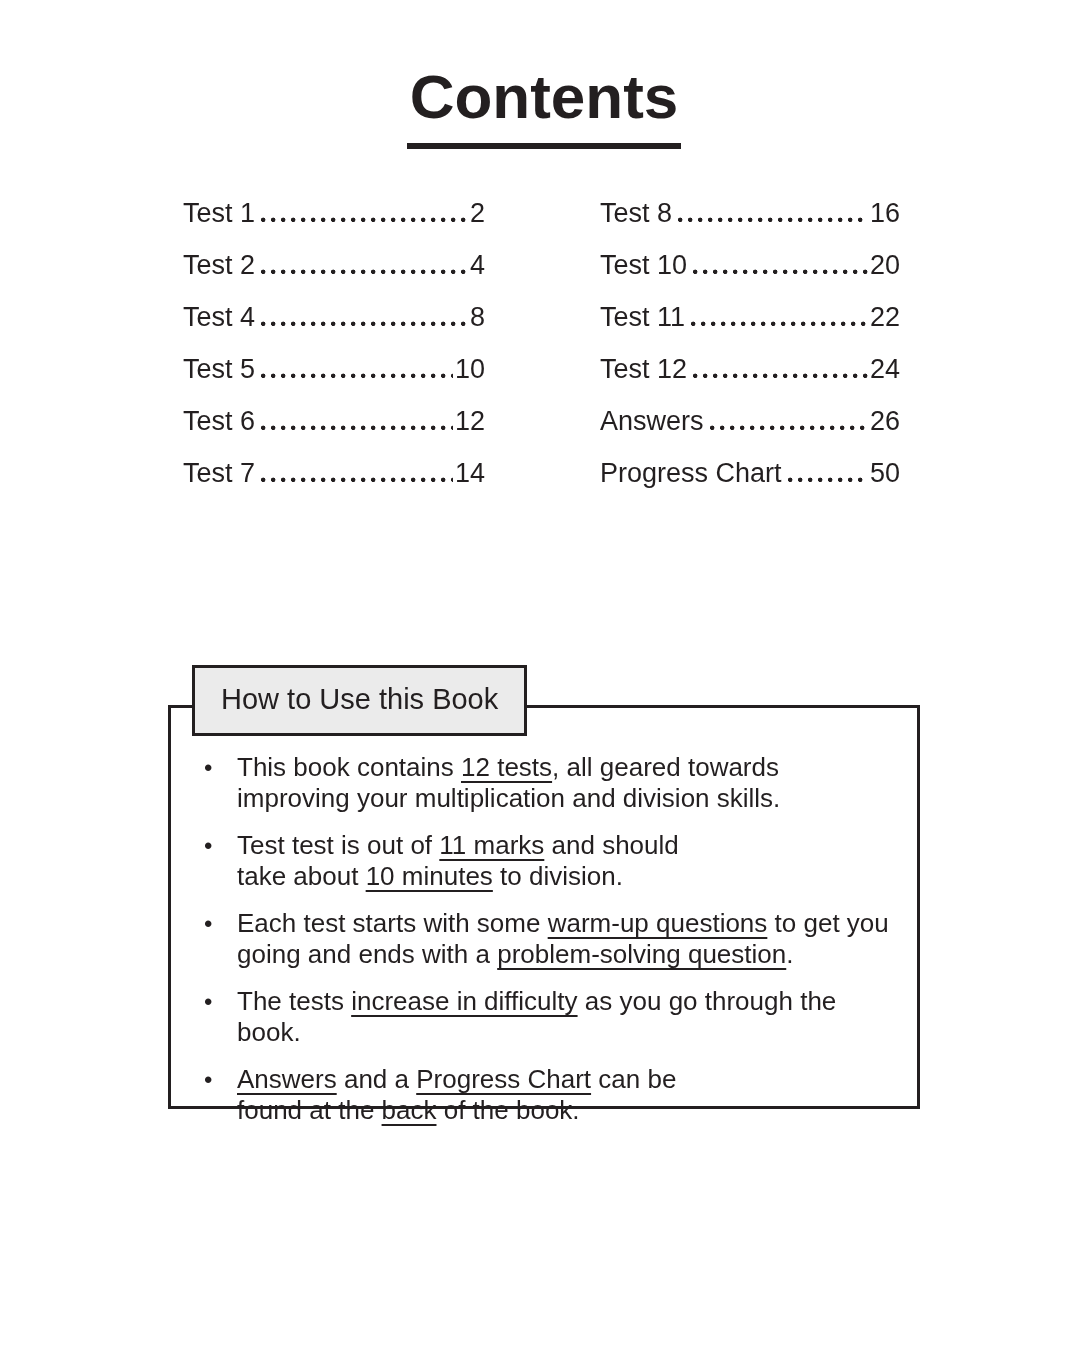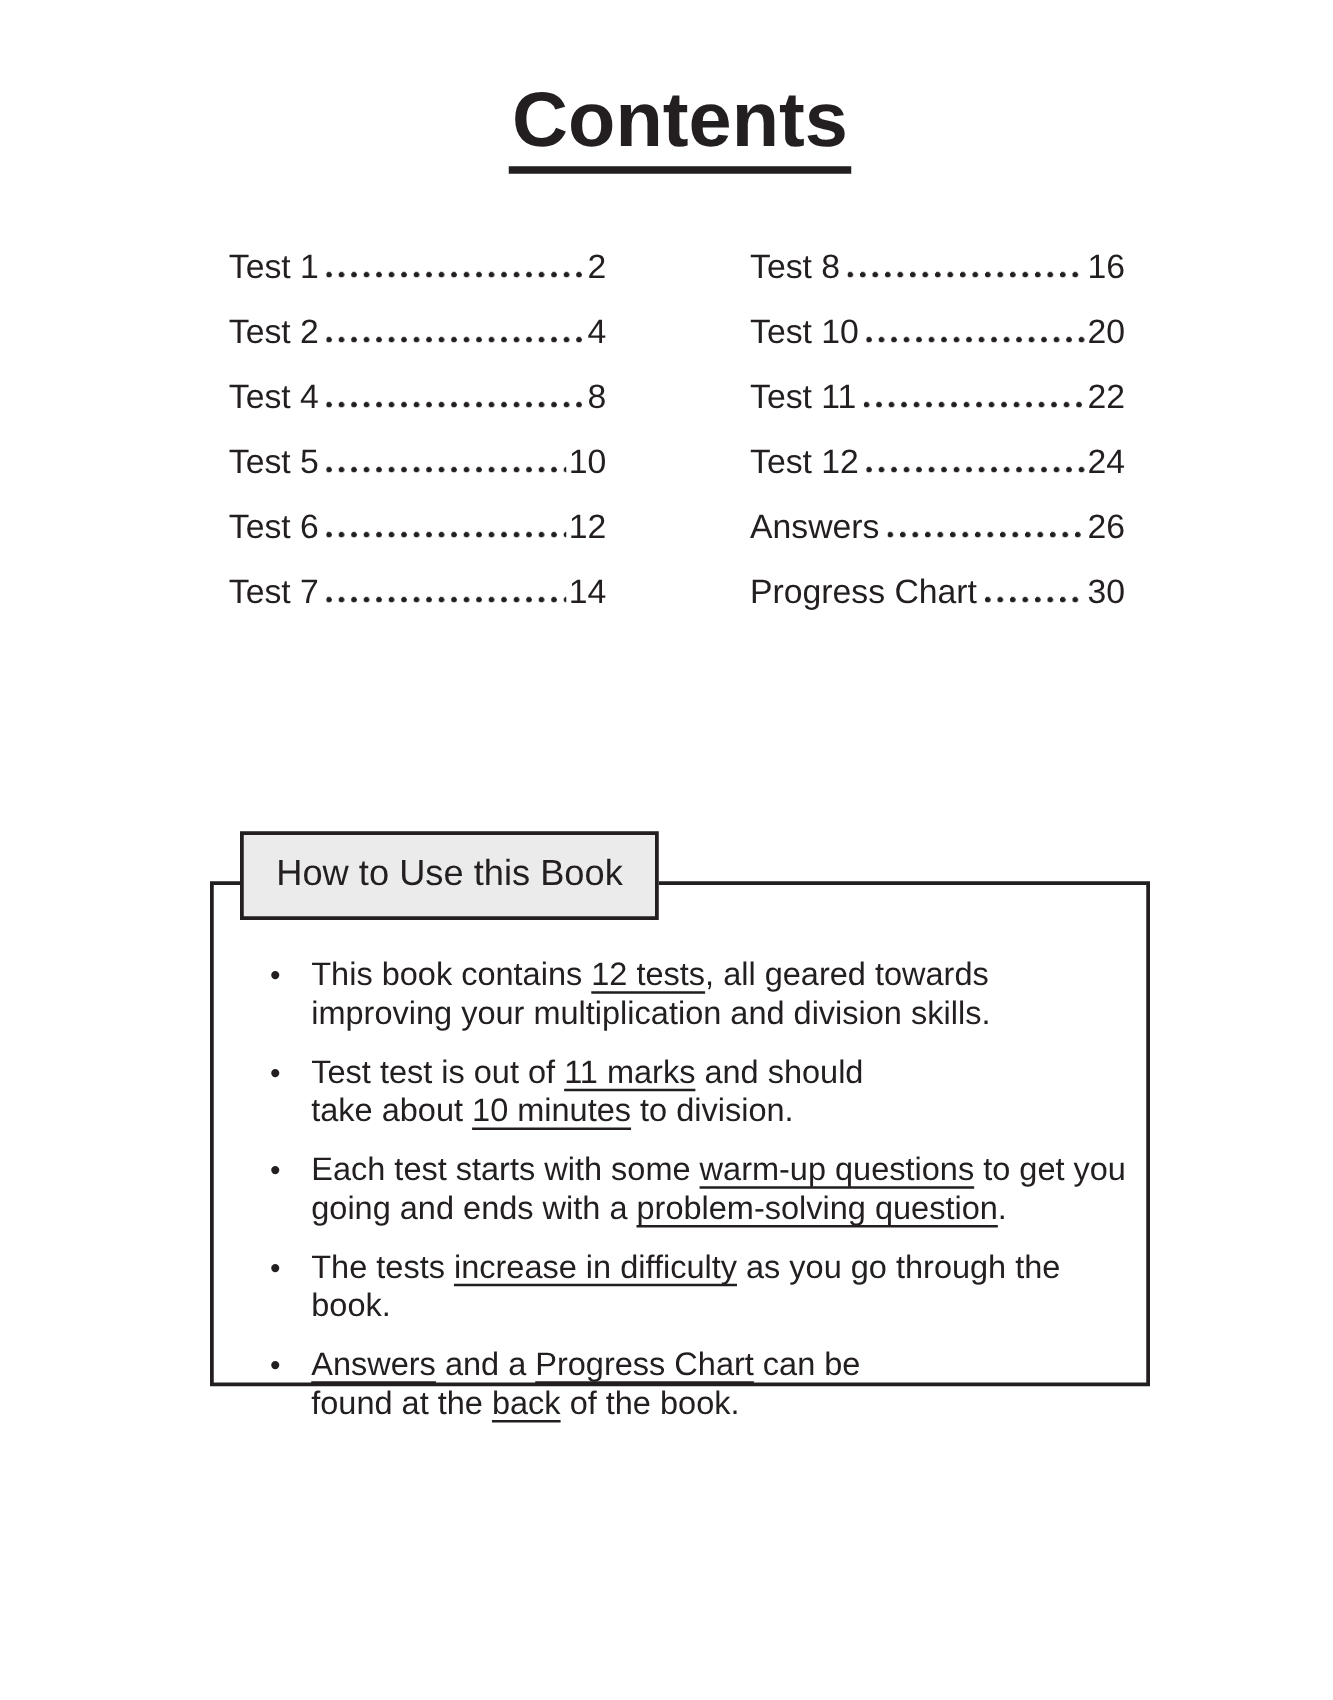--- a/index.html
+++ b/index.html
@@ -29,21 +29,21 @@
     text-align: center;
   }
   .title-text {
     display: inline-block;
     margin-left: 22px;
     font-size: 62px;
     line-height: 66px;
     font-weight: bold;
     letter-spacing: 0px;
     border-bottom: 6px solid var(--text);
-    padding: 0 3px 3px 3px;
+    padding: 0 3px 13px 3px;
   }
 
   
   .toc {
     position: absolute;
     top: 200px;
     left: 183px;
     width: 717px;
     display: flex;
   }
@@ -91,21 +91,21 @@
     font-size: 29px;
     line-height: 29px;
     font-weight: normal;
     padding: 17px 26px 19px 26px;
     white-space: nowrap;
   }
   .bullets {
     position: absolute;
     left: 0;
     top: 40px;
-    margin: 16px;
+    margin: 4px;
     padding: 0 20px 0 29px;
     list-style: none;
     width: 100%;
   }
   .bullet-item {
     display: flex;
     margin: 0 0 16px 0;
     font-size: 26px;
     line-height: 31px;
   }
@@ -186,21 +186,21 @@
           <span class="toc-page">24</span>
         </div>
         <div class="toc-row gap-before">
           <span class="toc-label">Answers</span>
           <span class="dot-leader"></span>
           <span class="toc-page">26</span>
         </div>
         <div class="toc-row">
           <span class="toc-label">Progress Chart</span>
           <span class="dot-leader"></span>
-          <span class="toc-page">30</span>
+          <span class="toc-page">50</span>
         </div>
       </div>
   </div>
 
   <div class="howto">
     <div class="howto-heading">How to Use this Book</div>
     <ul class="bullets" id="bullets">
         <li class="bullet-item">
           <span class="bullet-marker"></span>
           <span class="bullet-text"><span class="seg">This book contains </span><span class="seg-u">12 tests</span><span class="seg">, all geared towards</span><br><span class="seg">improving your multiplication and division skills.</span></span>

